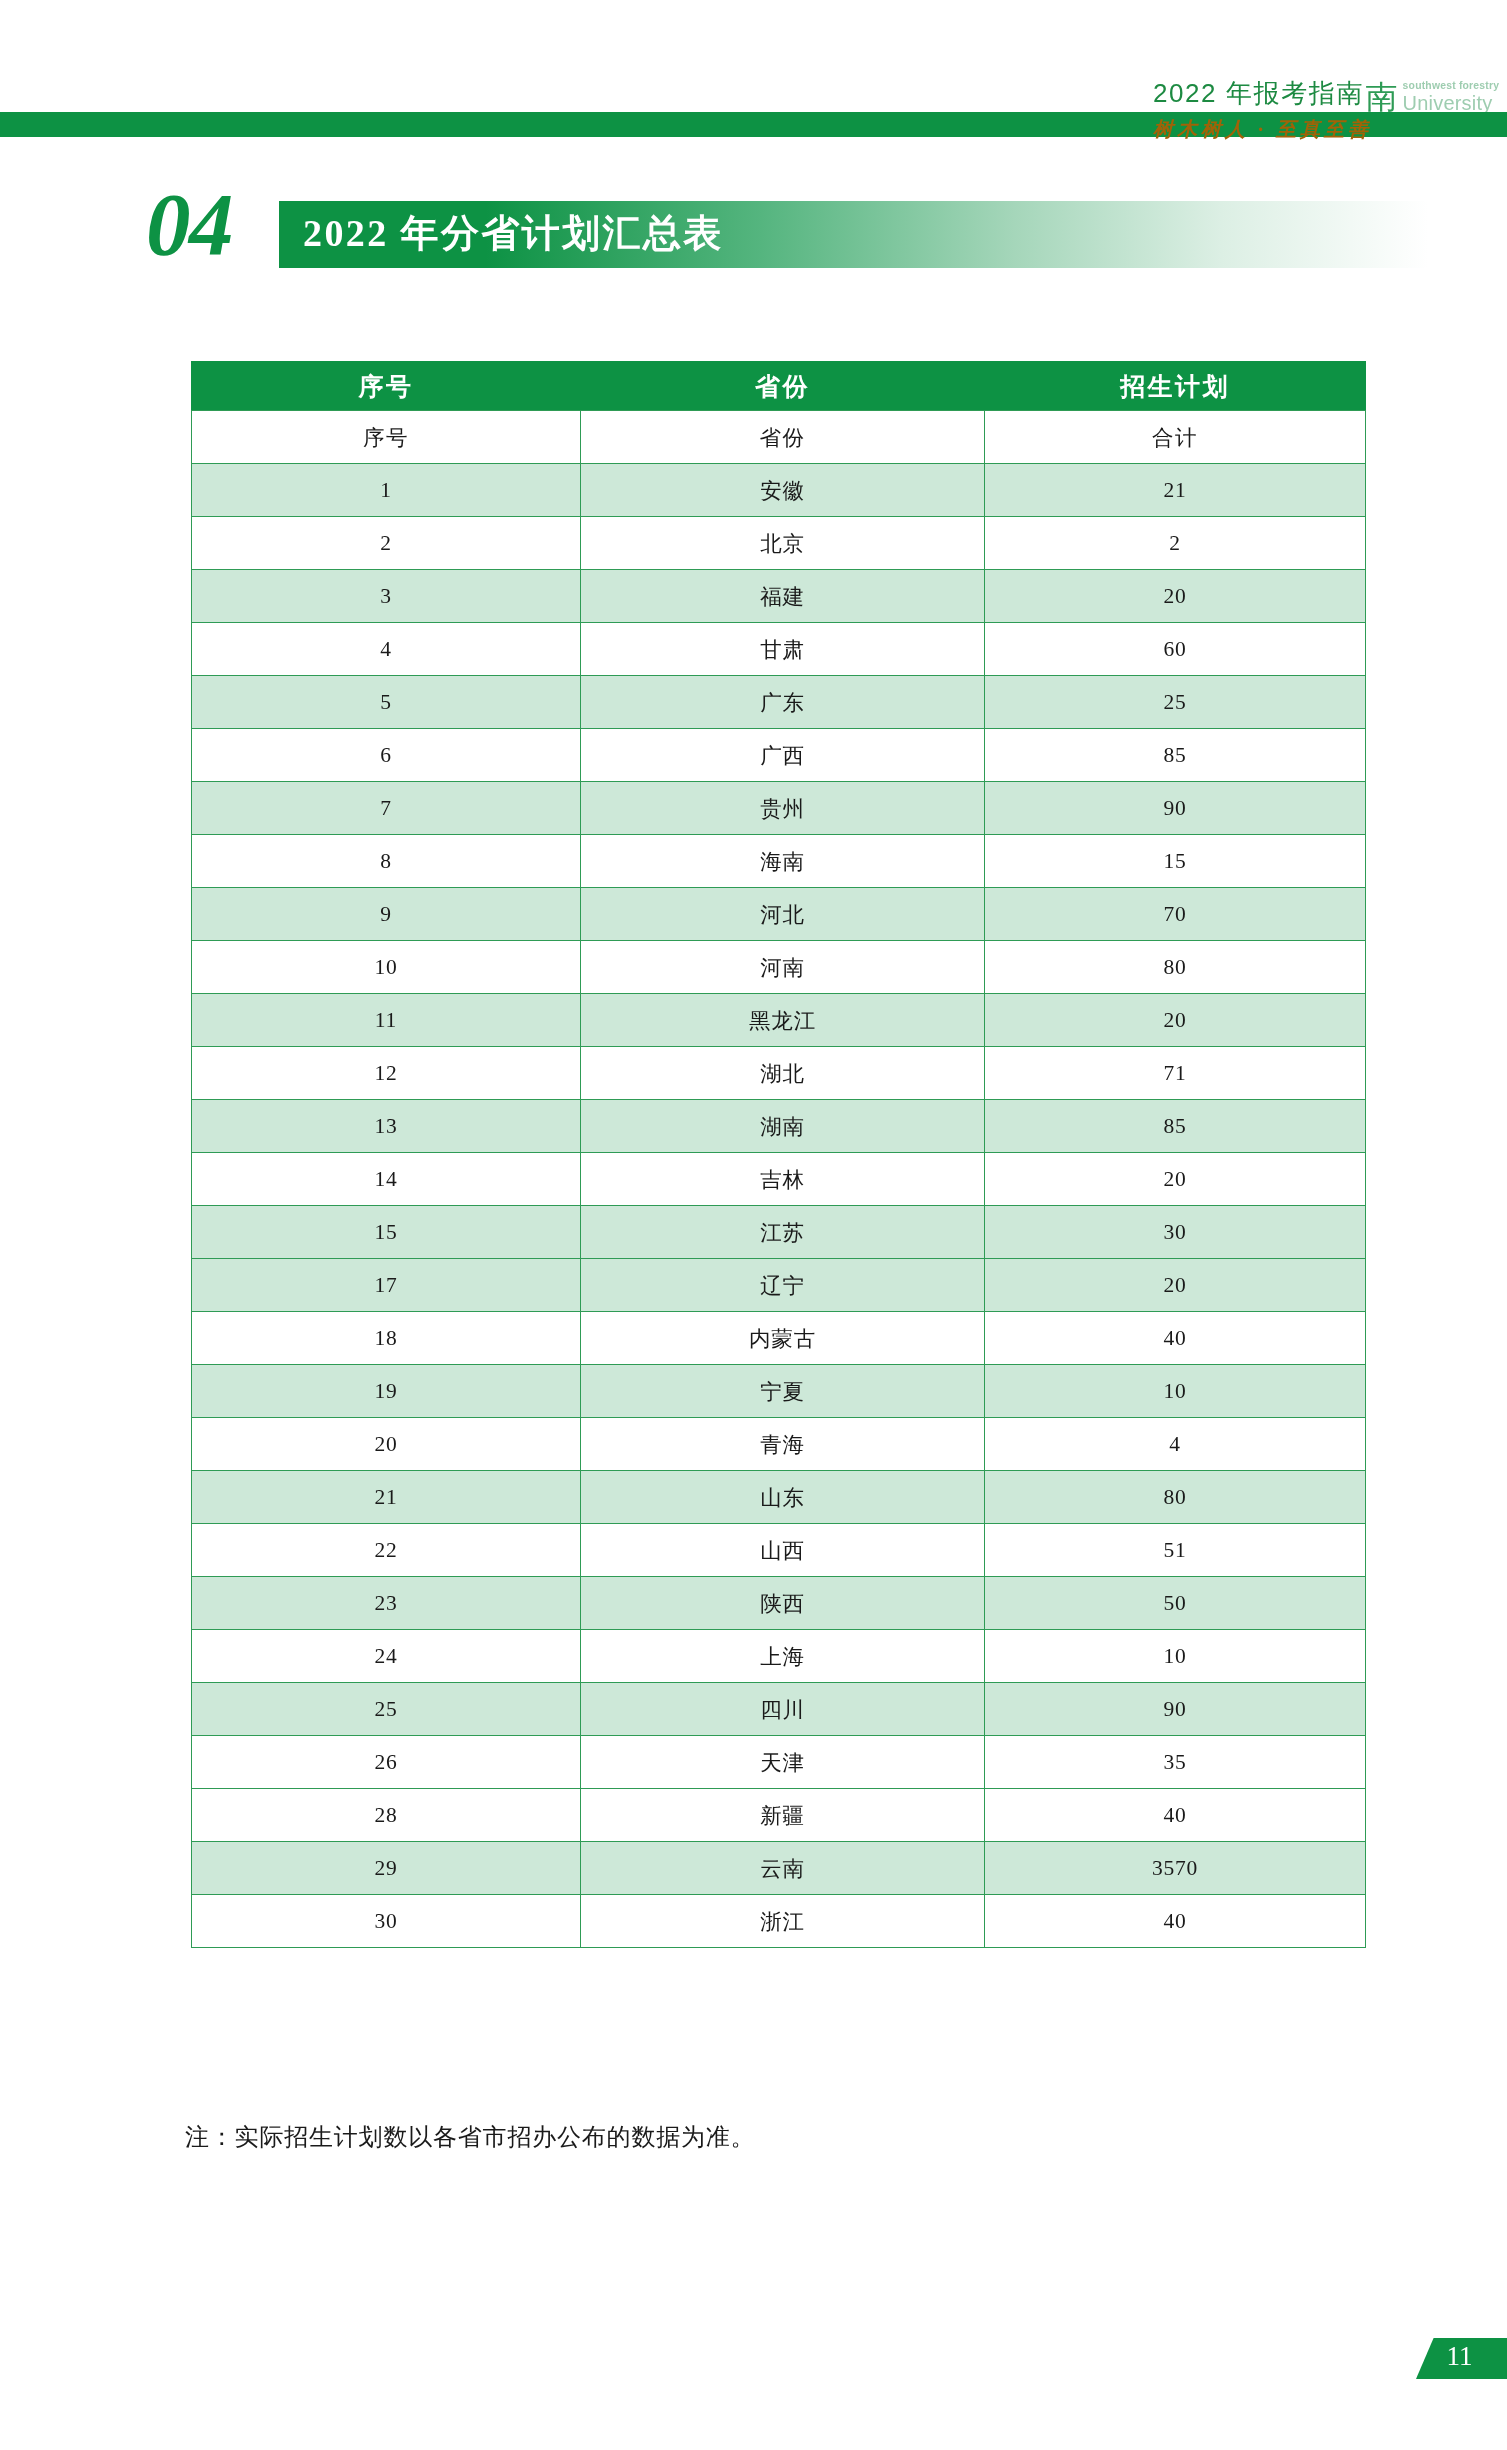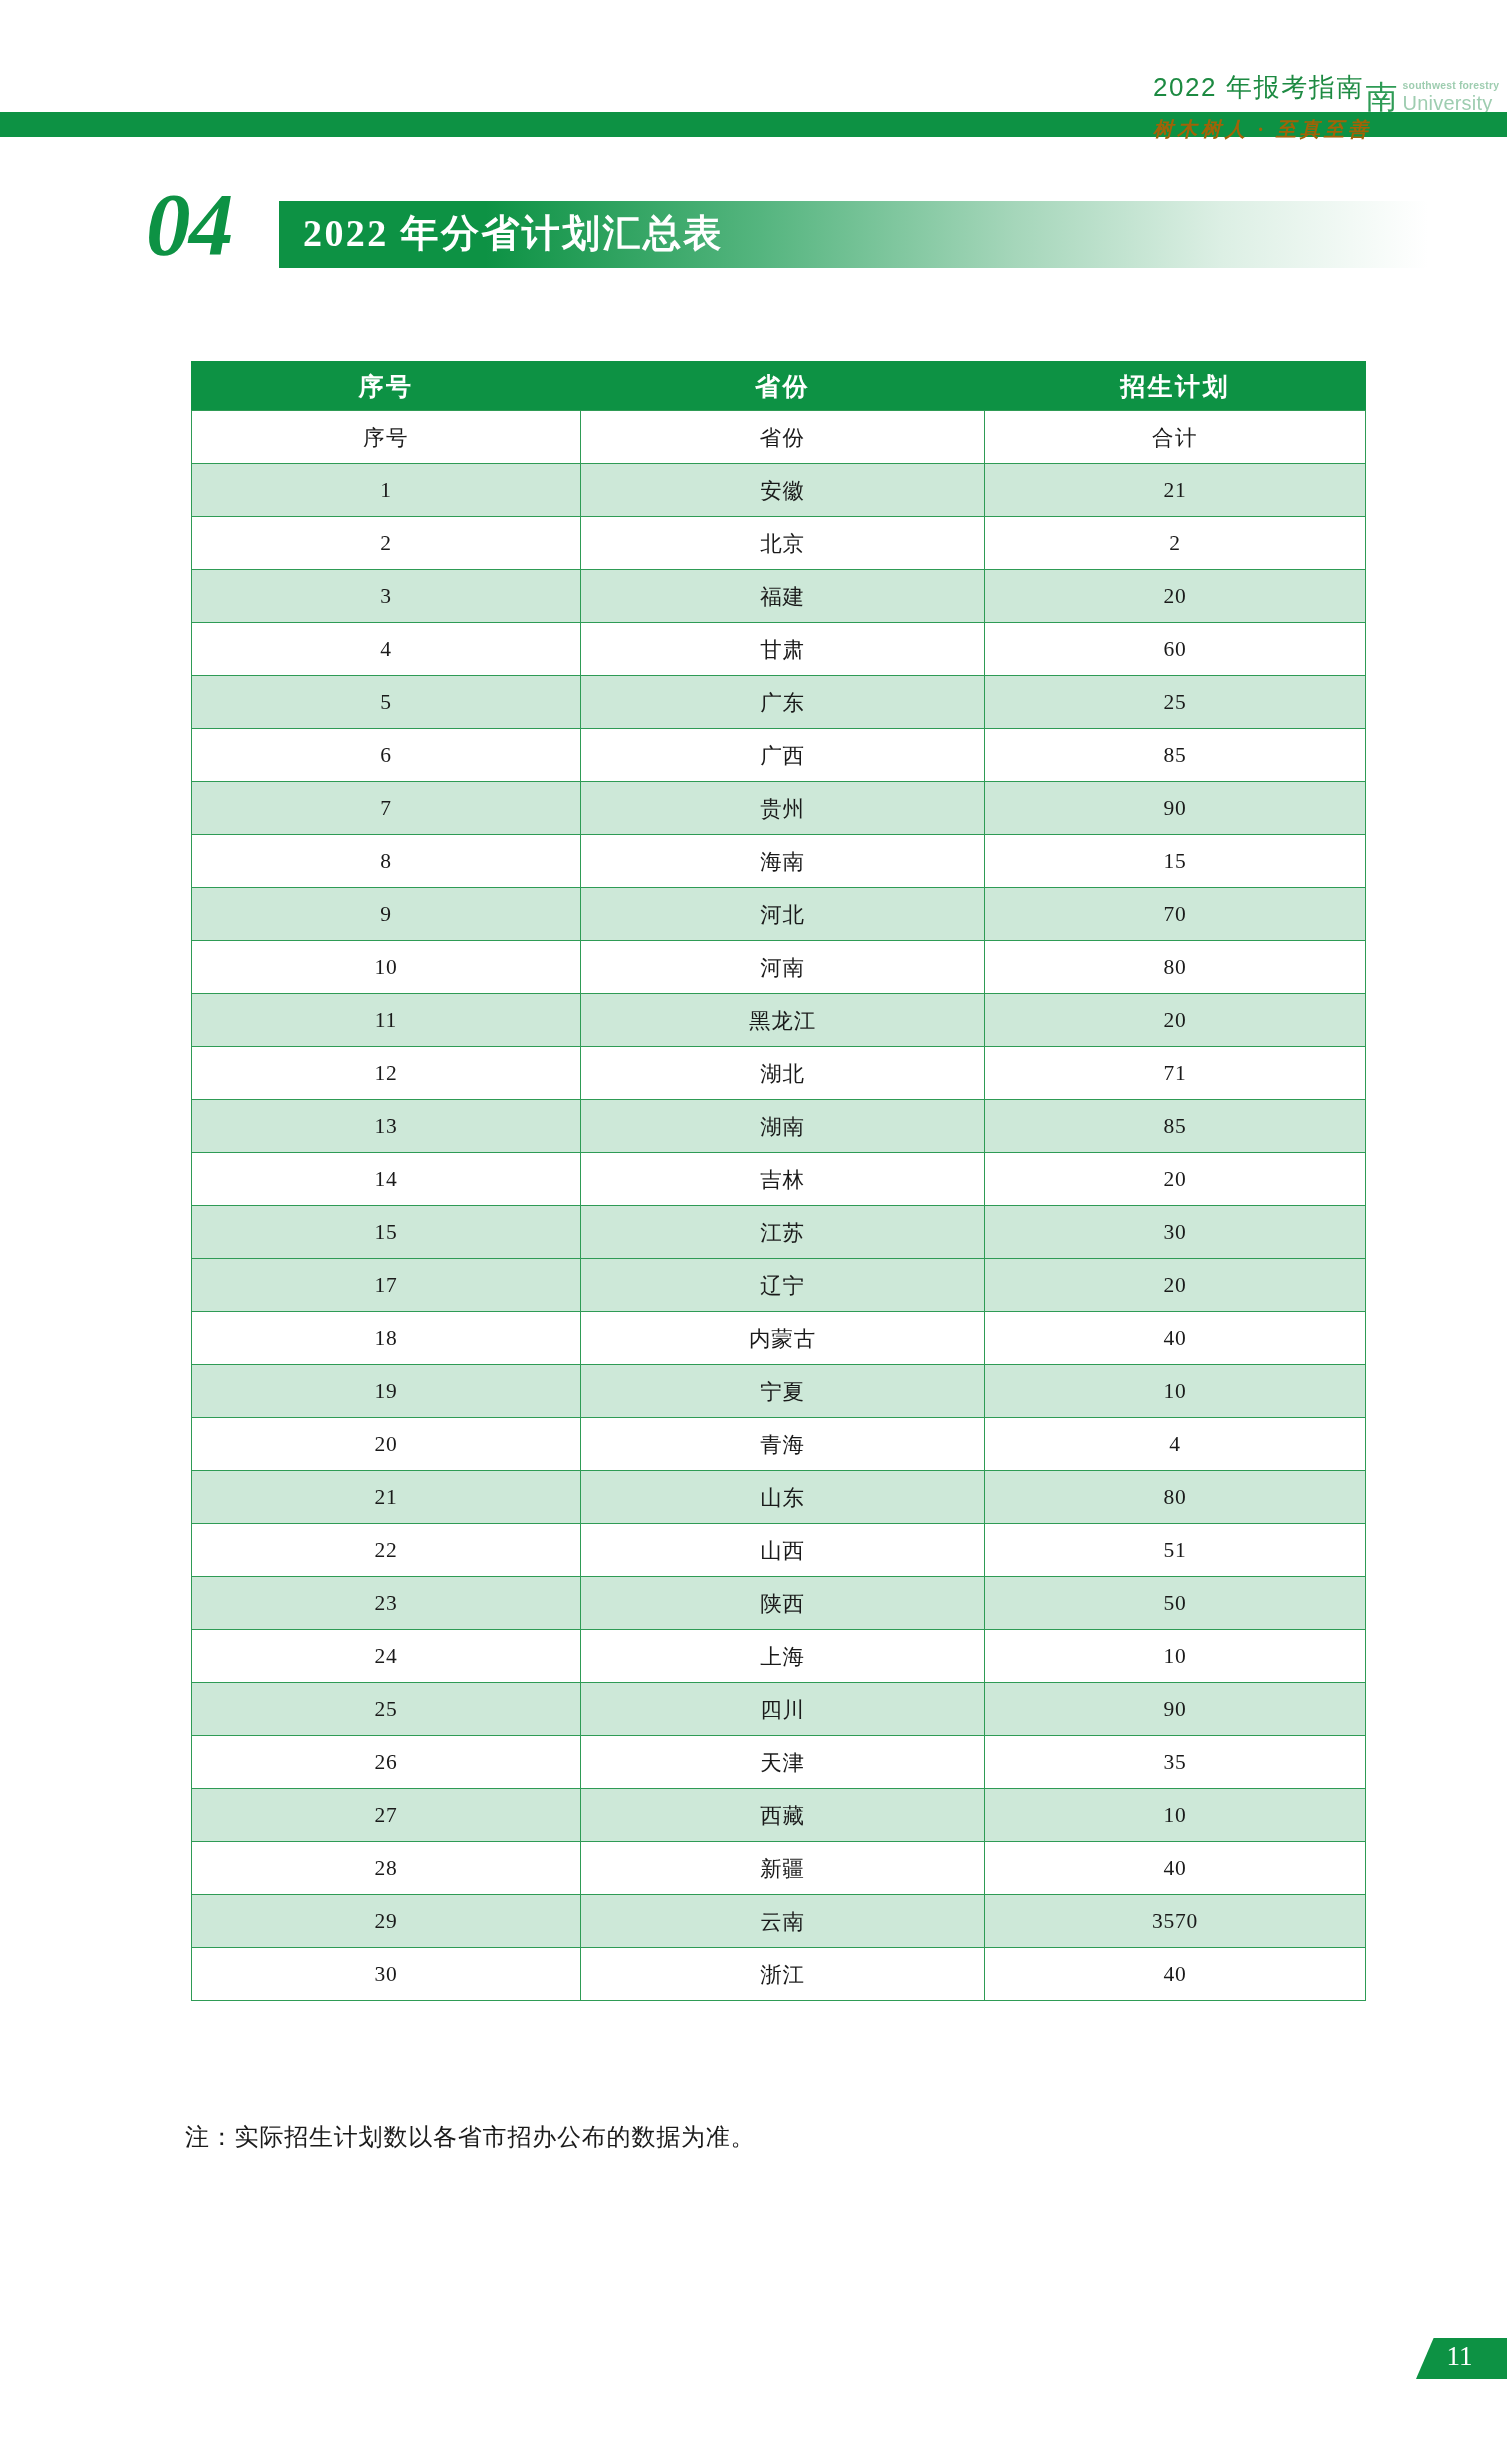--- a/index.html
+++ b/index.html
@@ -20,21 +20,21 @@
   .page-header {
     position: absolute;
     left: 0;
     top: 0;
     width: 1508px;
     height: 160px;
   }
   .header-guide-title {
     position: absolute;
     right: 144px;
-    top: 70px;
+    top: 76px;
     font-size: 26px;
     color: #1d8a42;
     letter-spacing: 1.6px;
     white-space: nowrap;
     font-family: "Liberation Sans", "DejaVu Sans", sans-serif;
   }
   .header-logo {
     position: absolute;
     right: 14.4px;
     top: 76px;
@@ -377,25 +377,20 @@
         <tr class="shade">
           <td>25</td>
           <td>四川</td>
           <td>90</td>
         </tr>
         <tr class="plain">
           <td>26</td>
           <td>天津</td>
           <td>35</td>
         </tr>
-        <tr class="shade">
-          <td>27</td>
-          <td>西藏</td>
-          <td>10</td>
-        </tr>
         <tr class="plain">
           <td>28</td>
           <td>新疆</td>
           <td>40</td>
         </tr>
         <tr class="shade">
           <td>29</td>
           <td>云南</td>
           <td>3570</td>
         </tr>

